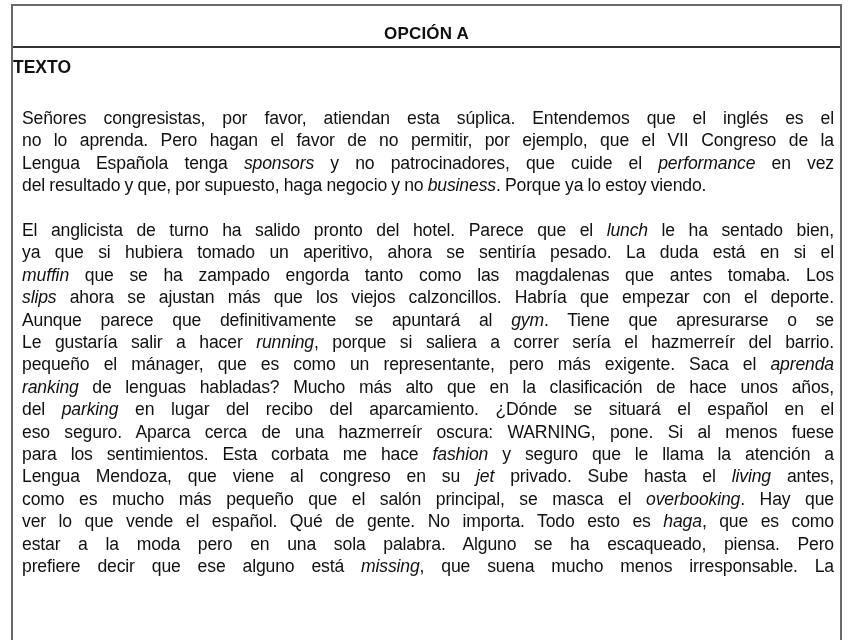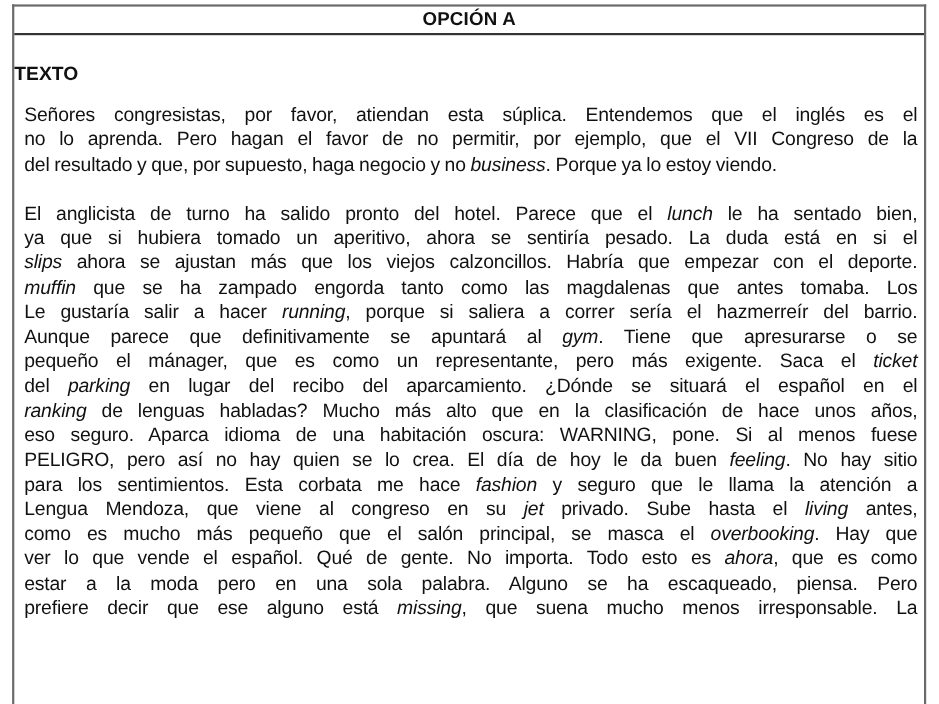--- a/index.html
+++ b/index.html
@@ -22,21 +22,21 @@
       width: 831px;
       height: 660px;
       border-left: 2px solid #6a6a6a;
       border-right: 2px solid #6a6a6a;
       border-top: 2px solid #6a6a6a;
       box-sizing: border-box;
     }
     .option-header {
       position: absolute;
       left: 0;
-      top: 0;
+      top: 16px;
       width: 100%;
       height: 24px;
       border-bottom: 2px solid #333333;
       box-sizing: content-box;
       text-align: center;
       font-weight: bold;
       font-size: 17px;
       line-height: 24px;
       letter-spacing: 0.2px;
     }
@@ -46,21 +46,21 @@
       top: 50px;
       width: 100%;
       text-align: left;
       font-weight: bold;
       font-size: 17.5px;
       line-height: 22px;
     }
     .body-text {
       position: absolute;
       left: 9px;
-      top: 87px;
+      top: 101px;
       width: 812px;
       font-size: 17.6px;
       line-height: 22.4px;
       text-align: justify;
       letter-spacing: -0.15px;
       word-spacing: -0.5px;
     }
     .body-text p {
       margin: 0 0 22.4px 0;
     }
@@ -81,35 +81,35 @@
 </head>
 <body>
 
 <div class="frame">
   <div class="option-header">OPCIÓN A</div>
   <div class="section-title">TEXTO</div>
   <div class="body-text">
     <p id="para-0">
         <span class="line"><span>Señores congresistas, por favor, atiendan esta súplica. Entendemos que el inglés es el</span></span>
         <span class="line"><span>no lo aprenda. Pero hagan el favor de no permitir, por ejemplo, que el VII Congreso de la</span></span>
+        <span class="line"><span>Lengua Española tenga </span><em>sponsors</em><span> y no patrocinadores, que cuide el </span><em>performance</em><span> en vez</span></span>
         <span class="line last"><span>del resultado y que, por supuesto, haga negocio y no </span><em>business</em><span>. Porque ya lo estoy viendo.</span></span>
       </p>
     <p id="para-1">
         <span class="line"><span>El anglicista de turno ha salido pronto del hotel. Parece que el </span><em>lunch</em><span> le ha sentado bien,</span></span>
         <span class="line"><span>ya que si hubiera tomado un aperitivo, ahora se sentiría pesado. La duda está en si el</span></span>
+        <span class="line"><em>muffin</em><span> que se ha zampado engorda tanto como las magdalenas que antes tomaba. Los</span></span>
         <span class="line"><em>slips</em><span> ahora se ajustan más que los viejos calzoncillos. Habría que empezar con el deporte.</span></span>
-        <span class="line"><em>muffin</em><span> que se ha zampado engorda tanto como las magdalenas que antes tomaba. Los</span></span>
+        <span class="line"><span>Aunque parece que definitivamente se apuntará al </span><em>gym</em><span>. Tiene que apresurarse o se</span></span>
         <span class="line"><span>Le gustaría salir a hacer </span><em>running</em><span>, porque si saliera a correr sería el hazmerreír del barrio.</span></span>
-        <span class="line"><span>Aunque parece que definitivamente se apuntará al </span><em>gym</em><span>. Tiene que apresurarse o se</span></span>
-        <span class="line"><span>pequeño el mánager, que es como un representante, pero más exigente. Saca el </span><em>ticket</em></span>
+        <span class="line"><span>pequeño el mánager, que es como un representante, pero más exigente. Saca el </span><em>aprenda</em></span>
+        <span class="line"><em>ranking</em><span> de lenguas habladas? Mucho más alto que en la clasificación de hace unos años,</span></span>
         <span class="line"><span>del </span><em>parking</em><span> en lugar del recibo del aparcamiento. ¿Dónde se situará el español en el</span></span>
-        <span class="line"><em>ranking</em><span> de lenguas habladas? Mucho más alto que en la clasificación de hace unos años,</span></span>
-        <span class="line"><span>eso seguro. Aparca idioma de una habitación oscura: WARNING, pone. Si al menos fuese</span></span>
-        <span class="line"><span>PELIGRO, pero así no hay quien se lo crea. El día de hoy le da buen </span><em>feeling</em><span>. No hay sitio</span></span>
+        <span class="line"><span>eso seguro. Aparca cerca de una hazmerreír oscura: WARNING, pone. Si al menos fuese</span></span>
         <span class="line"><span>para los sentimientos. Esta corbata me hace </span><em>fashion</em><span> y seguro que le llama la atención a</span></span>
         <span class="line"><span>Lengua Mendoza, que viene al congreso en su </span><em>jet</em><span> privado. Sube hasta el </span><em>living</em><span> antes,</span></span>
         <span class="line"><span>como es mucho más pequeño que el salón principal, se masca el </span><em>overbooking</em><span>. Hay que</span></span>
-        <span class="line"><span>ver lo que vende el español. Qué de gente. No importa. Todo esto es </span><em>ahora</em><span>, que es como</span></span>
+        <span class="line"><span>ver lo que vende el español. Qué de gente. No importa. Todo esto es </span><em>haga</em><span>, que es como</span></span>
         <span class="line"><span>estar a la moda pero en una sola palabra. Alguno se ha escaqueado, piensa. Pero</span></span>
         <span class="line"><span>prefiere decir que ese alguno está </span><em>missing</em><span>, que suena mucho menos irresponsable. La</span></span>
       </p>
   </div>
 </div>
 
 </body></html>

